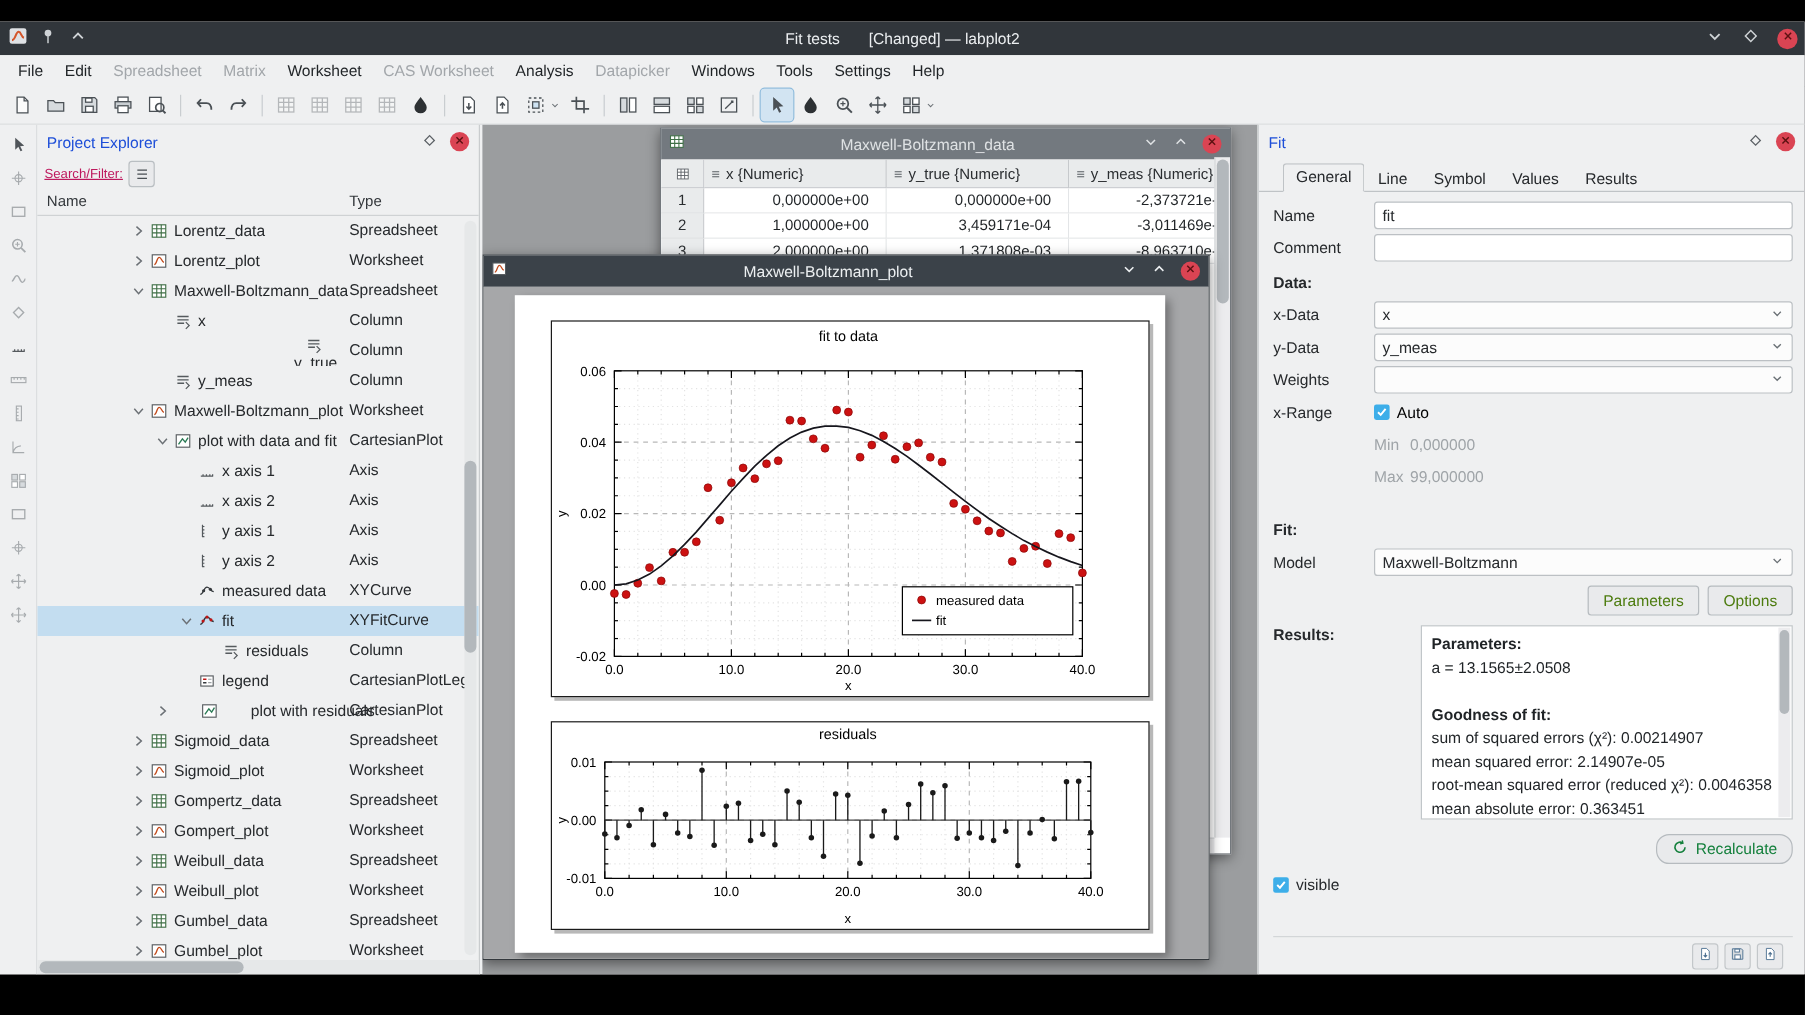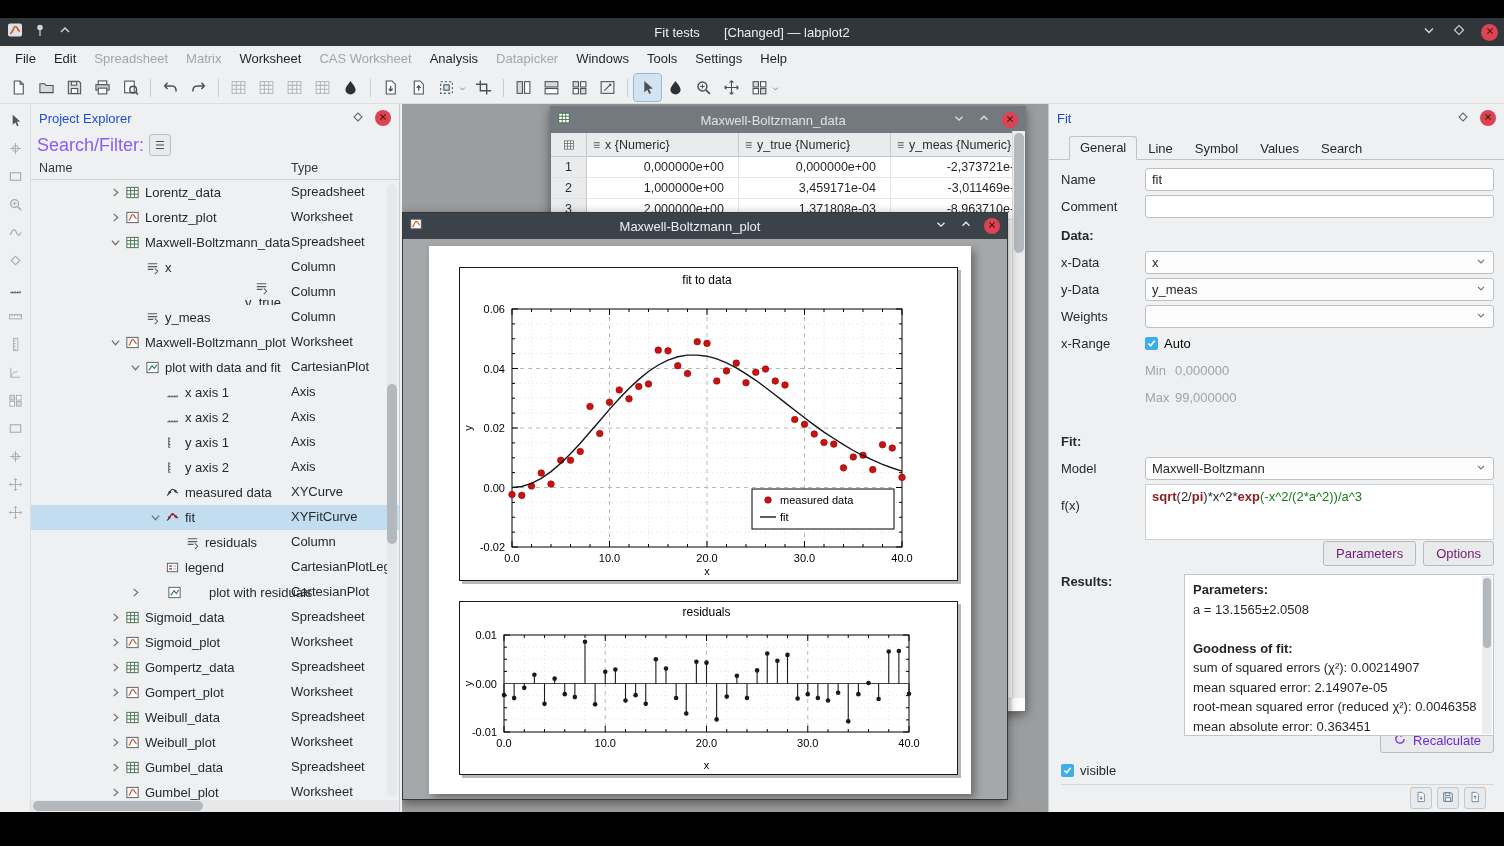--- a/index.html
+++ b/index.html
@@ -35,21 +35,21 @@
   .left-strip { position:absolute; left:0; top:0; width:30px; height:708px; background:#eff0f1; display:flex; flex-direction:column; align-items:center; padding-top:8px; gap:11px; }
   .lt-btn { width:18px; height:17px; display:flex; align-items:center; justify-content:center; color:#a7abae; }
   .lt-btn.first { color:#50555a; }
 
   
   .explorer { position:absolute; left:30px; top:0; width:370px; height:708px; background:#eff0f1; border-left:1px solid #dcdee0; border-right:1px solid #c9ccce; overflow:hidden; }
   .panel-header { height:28px; display:flex; align-items:center; padding:0 8px; font-size:13px; color:#1d4ed8; }
   .panel-header .ph-title { flex:1; }
   .panel-header .ph-btns { display:flex; align-items:center; gap:10px; color:#5c6166; }
   .search-row { height:26px; display:flex; align-items:center; padding:0 6px; gap:5px; }
-  .search-label { font-size:18px; color:#8b5cf6; white-space:nowrap; }
+  .search-label { font-size:11px; color:#be185d; white-space:nowrap;text-decoration:underline; }
   .search-input { flex:1; height:22px; border:1px solid #b9bec2; border-radius:3px; background:#fff; font-size:12.5px; padding:0 6px; color:#26292c; font-family:"Liberation Sans",sans-serif; }
   .search-input::placeholder { color:#9aa0a4; }
   .search-btn { width:22px; height:22px; border:1px solid #b9bec2; border-radius:3px; background:#e9eaec; display:flex; align-items:center; justify-content:center; color:#4a5055; font-size:11px; }
   .tree-colhdr { height:22px; border-bottom:1px solid #cfd2d4; position:relative; font-size:12.5px; color:#33373b; }
   .tree-colhdr .c-name { position:absolute; left:8px; top:3px; }
   .tree-colhdr .c-type { position:absolute; left:260px; top:3px; }
   .tree { position:absolute; left:0; top:76px; right:0; bottom:12px; overflow:hidden; }
   .tree-row { position:relative; height:25px; display:flex; align-items:center; font-size:13px; color:#26292c; white-space:nowrap; }
   .tree-row.selected { background:#c3ddf0; }
   .tr-exp { width:16px; display:inline-flex; justify-content:center; color:#6b7075; flex:none; }
@@ -108,29 +108,29 @@
   .combo .cv { flex:1; }
   .combo .carr { color:#6a7075; }
   .checkbox { width:13px; height:13px; border-radius:2px; background:#3daee9; display:inline-flex; align-items:center; justify-content:center; margin-right:6px; flex:none; }
   .checkbox svg { display:block; }
   .sub-label { width:30px; flex:none; font-size:13px; }
   .flat-input { flex:1; height:22px; border:none; background:transparent; font-size:13px; color:#9fa4a8; font-family:"Liberation Sans",sans-serif; }
   .formula-box { flex:1; height:56px; border:1px solid #cdd1d4; background:#fff; font-size:13px; padding:3px 6px; line-height:17px; overflow:hidden; }
   .tk-func { color:#8f1d1d; font-weight:bold; }
   .tk-var { color:#1a7a1a; }
   .tk-plain { color:#1f2326; }
-  .btn { height:25px; border:1px solid #b6bbbf; border-radius:3px; background:#e9eaec; font-size:13px; color:#701a75; padding:0 12px; display:inline-flex; align-items:center; gap:6px; }
+  .btn { height:25px; border:1px solid #b6bbbf; border-radius:3px; background:#e9eaec; font-size:13px; color:#4d7c0f; padding:0 12px; display:inline-flex; align-items:center; gap:6px; }
   .btn-row { display:flex; justify-content:flex-end; gap:7px; margin:4px 0 8px; }
   .results-box { flex:1; border:1px solid #c1c6c9; background:#fff; position:relative; padding:5px 16px 4px 8px; overflow:hidden; height:162px;margin-left:39px; }
   .results-box .rline { font-size:13px; line-height:19.5px; color:#1f2326; white-space:nowrap; }
   .results-box .rline.bold { font-weight:bold; }
   .res-scroll { position:absolute; right:1px; top:1px; bottom:1px; width:10px; background:#ececee; }
   .res-scroll .thumb { position:absolute; left:1px; width:8px; top:2px; height:70px; background:#b3b8bc; border-radius:4px; }
   .recalc-row { display:flex; justify-content:flex-end; margin:8px 0 10px; }
-  .btn.disabled { color:#6d28d9; }
+  .btn.disabled { color:#15803d;border-radius:11px; }
   .visible-row { display:flex; align-items:center; font-size:13px; color:#26292c; margin-bottom:6px; }
   .dock-bottom { border-top:1px solid #d3d6d8; height:32px; display:flex; align-items:center; justify-content:flex-end; gap:5px; padding-right:8px; margin-top:auto; }
   .mini-btn { width:22px; height:22px; border:1px solid #c3c7ca; border-radius:3px; background:#e9eaec; display:flex; align-items:center; justify-content:center; color:#4a6e8f; }
 </style>
 </head>
 <body>
 
 <div class="screen">
   <div class="app">
 
@@ -1275,21 +1275,21 @@
                     <path d="M4.5 4.5 L11.5 11.5 M11.5 4.5 L4.5 11.5" stroke="#5c1111" stroke-width="1.6"></path>
                   </svg></span>
               </span>
           </span>
         </div>
         <div class="tabs" id="fittabs">
             <span class="tab active">General</span>
             <span class="tab">Line</span>
             <span class="tab">Symbol</span>
             <span class="tab">Values</span>
-            <span class="tab">Search</span>
+            <span class="tab">Results</span>
           </div>
         <div class="form">
           <div class="frow">
             <span class="flabel">Name</span>
             <span class="fvalue"><input class="text-input" value="fit" style=""></span>
           </div>
           <div class="frow">
             <span class="flabel">Comment</span>
             <span class="fvalue"><input class="text-input" value="" style=""></span>
           </div>
@@ -1356,24 +1356,20 @@
           <div class="frow">
             <span class="flabel">Model</span>
             <span class="fvalue">
                 <span class="combo">
                   <span class="cv">Maxwell-Boltzmann</span>
                   <span class="carr ic12"><svg width="12" height="12" viewBox="0 0 16 16">
                       <polyline points="4,6.5 8,10.5 12,6.5" fill="none" stroke="currentColor" stroke-width="1.5"></polyline>
                     </svg></span>
                 </span>
               </span>
-          </div>
-          <div class="frow" style="align-items:flex-start">
-            <span class="flabel" style="padding-top:14px">f(x)</span>
-            <span class="formula-box" id="formula"><span class="tk-func">sqrt</span><span class="tk-plain">(2/</span><span class="tk-func">pi</span><span class="tk-plain">)*x^2*</span><span class="tk-func">exp</span><span class="tk-var">(-x^2/(2*a^2))/a^3</span></span>
           </div>
           <div class="btn-row">
             <span class="btn">Parameters</span>
             <span class="btn">Options</span>
           </div>
           <div class="frow" style="align-items:flex-start">
             <span class="flabel bold">Results:</span>
             <span class="results-box" id="results">
               <div class="rline bold">Parameters:</div>
                 <div class="rline">a = 13.1565±2.0508</div>

